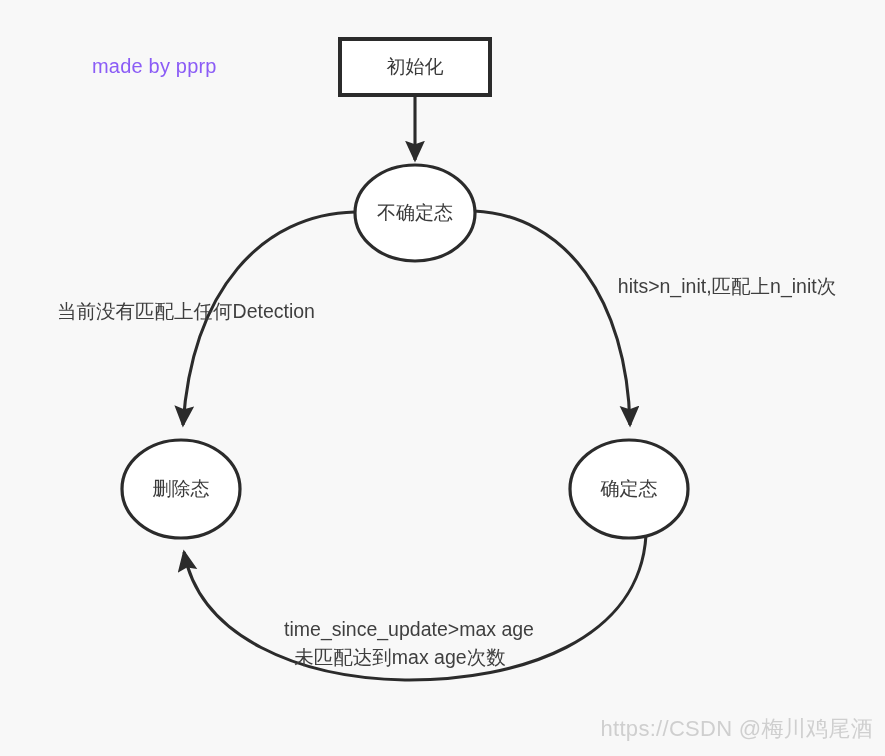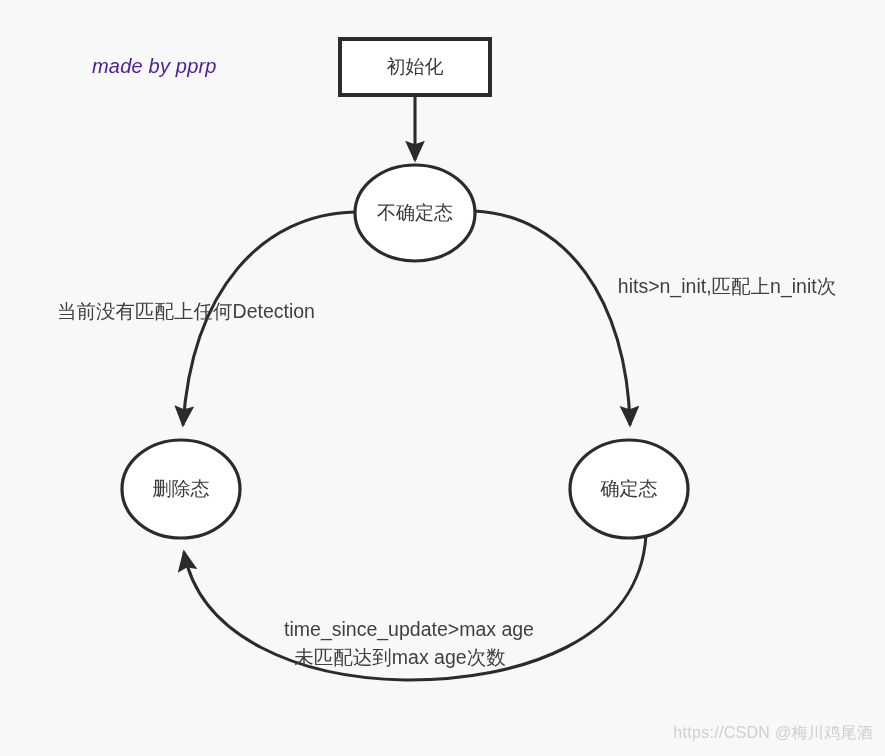--- a/index.html
+++ b/index.html
@@ -59,29 +59,28 @@
     fill: #3f3f3f;
     text-anchor: middle;
     dominant-baseline: middle;
     white-space: pre;
   }
   .author-note {
     position: absolute;
     left: 92px;
     top: 55px;
     font-size: 20px;
-    color: #4c1d95;
+    color: #8b5cf6;
     letter-spacing: 0.2px;
-    font-style: italic;
   }
   .watermark {
     position: absolute;
     right: 12px;
     bottom: 12px;
-    font-size: 16px;
+    font-size: 22px;
     color: #cfcfcf;
     letter-spacing: 0.3px;
     user-select: none;
   }
 </style>
 </head>
 <body>
 
 <div id="diagram-root">
 

